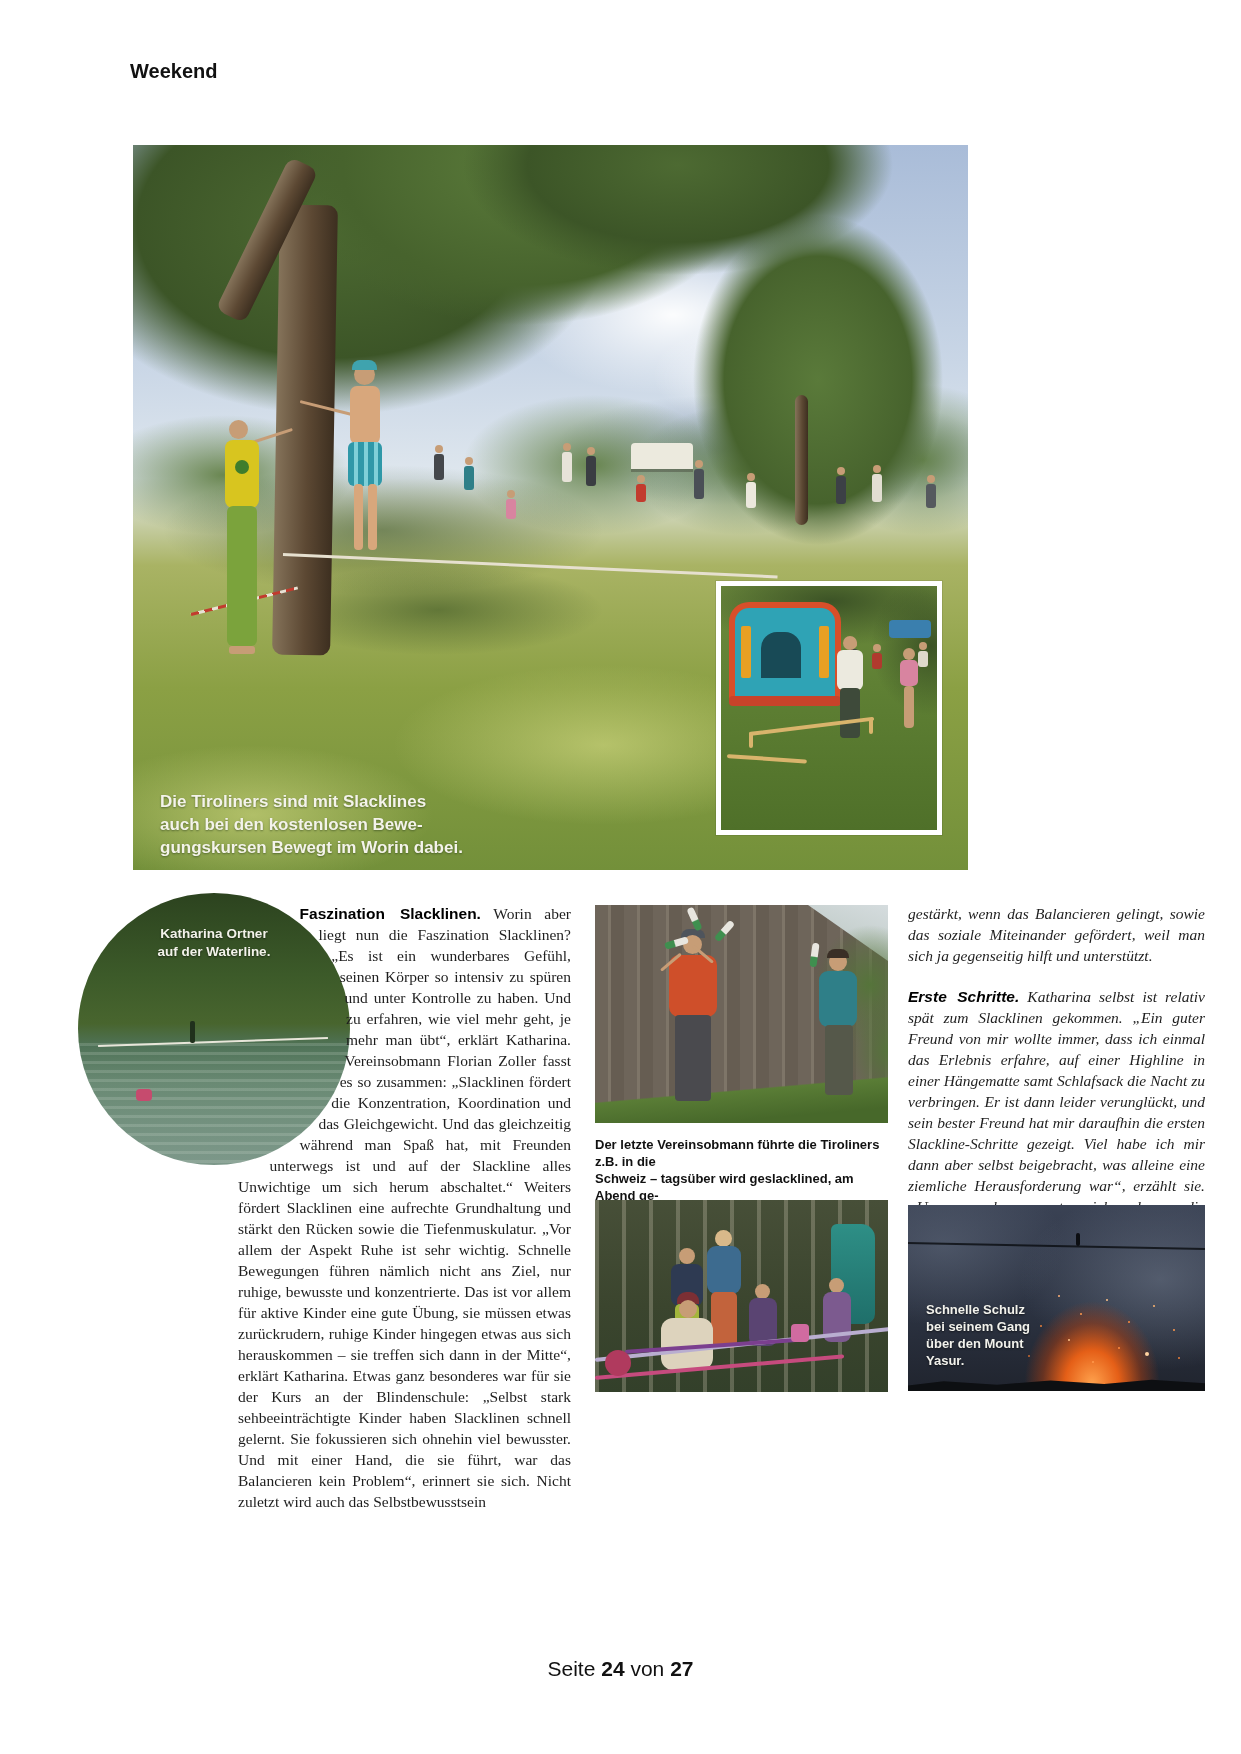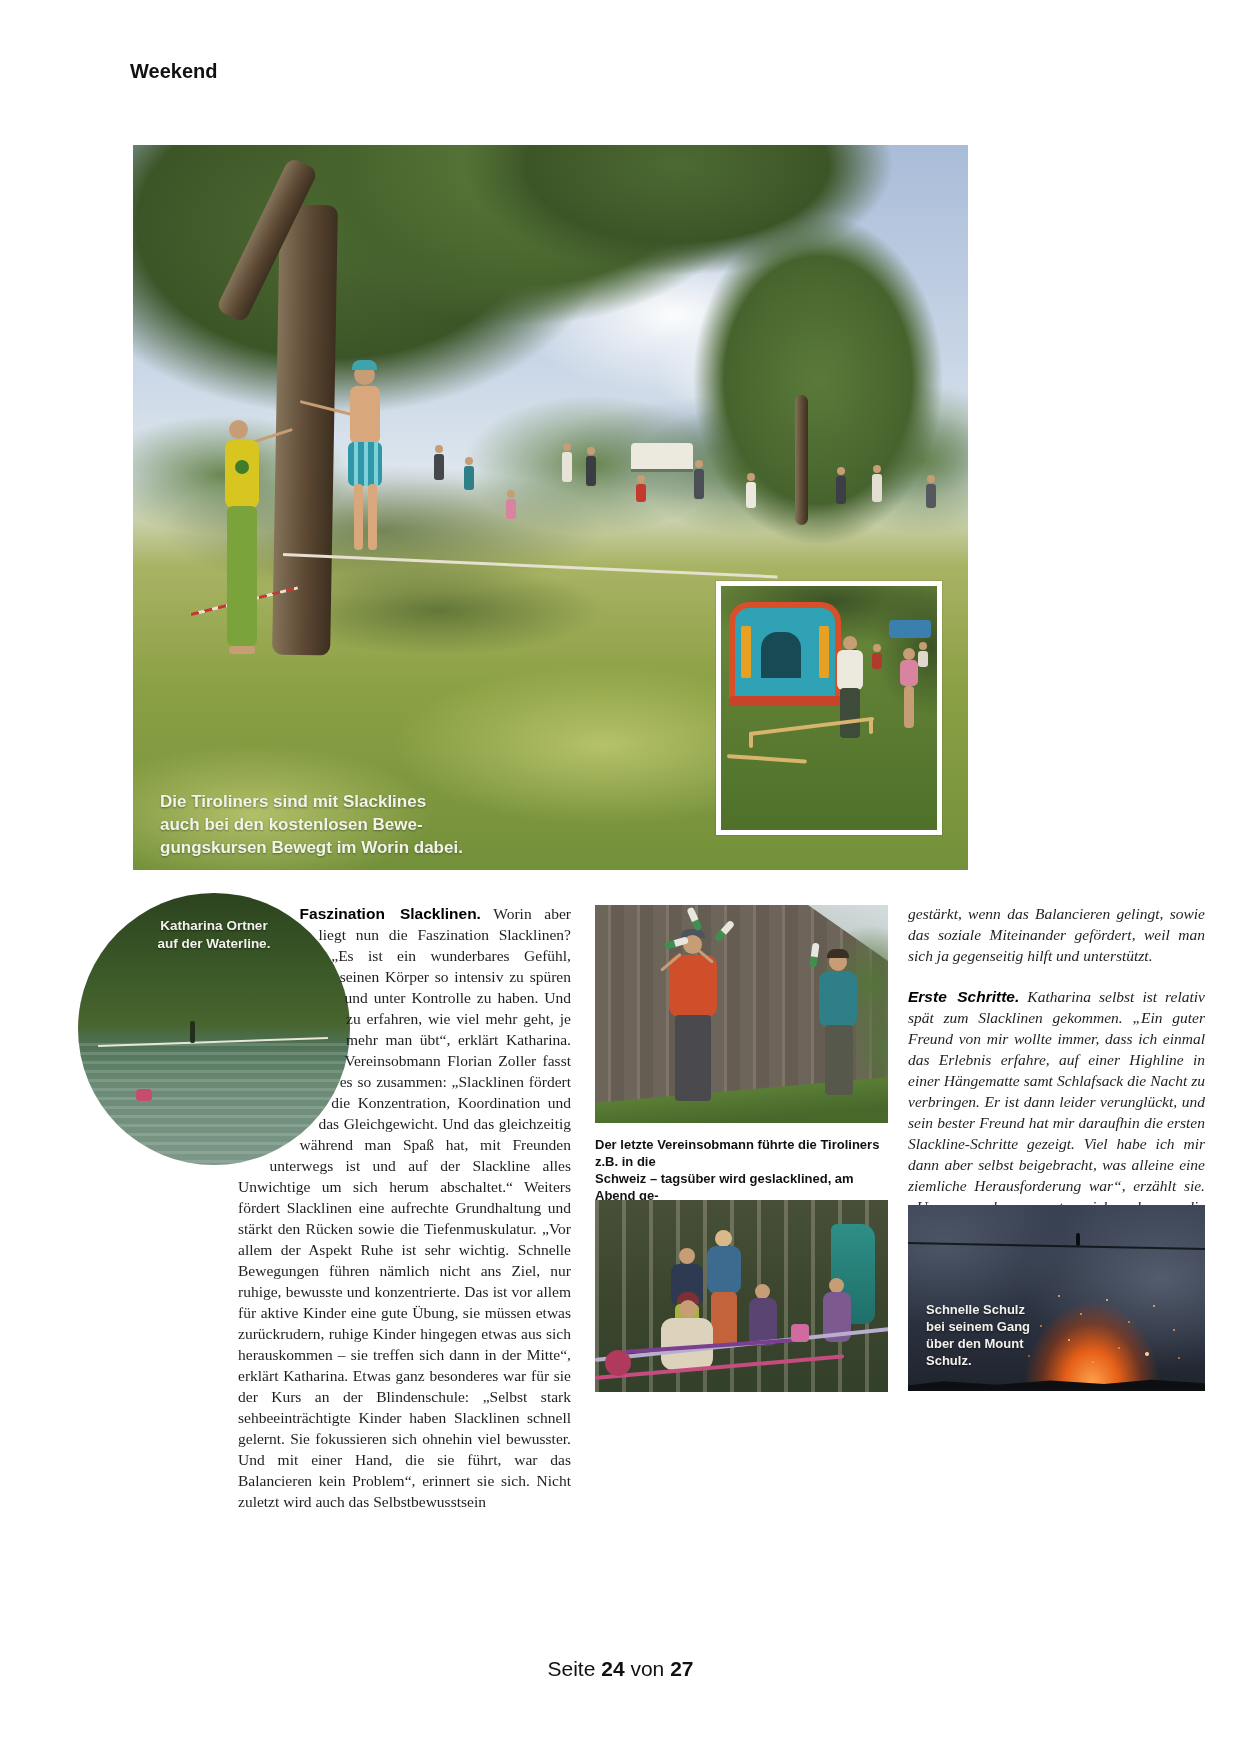--- a/index.html
+++ b/index.html
@@ -59,21 +59,21 @@
   .castle{background:#2fa3b5;border:6px solid #d84f2a;border-radius:20px 20px 5px 5px;}
   .castle .col1,.castle .col2{position:absolute;top:18px;width:10px;height:52px;background:#e8a023;border-radius:2px;}
   .castle .col1{left:6px;} .castle .col2{right:6px;}
   .castle .arch{position:absolute;left:26px;top:24px;width:40px;height:46px;background:#184a56;border-radius:16px 16px 0 0;}
   .castle .base{position:absolute;left:-6px;bottom:-10px;width:112px;height:10px;background:#c8432a;border-radius:4px;}
   .rail{height:4px;background:#d9b46c;transform-origin:left center;border-radius:2px;}
 
   
   .circle-photo{left:78px;top:893px;width:272px;height:272px;border-radius:50%;overflow:hidden;
     background:linear-gradient(#2c431f 0%,#3c5a29 30%,#48652e 48%,#4f7257 56%,#6a8a74 70%,#7d988a 100%);}
-  .circle-cap{left:0;top:24px;width:100%;text-align:center;font-family:"Liberation Sans",sans-serif;
+  .circle-cap{left:0;top:32px;width:100%;text-align:center;font-family:"Liberation Sans",sans-serif;
               font-weight:700;font-size:13.5px;line-height:18px;color:#f2f2ea;text-shadow:0 1px 2px rgba(0,0,0,.55);}
   .water-stripes{left:0;top:150px;width:100%;height:122px;
     background:repeating-linear-gradient(180deg,rgba(220,230,220,.18) 0 3px,rgba(0,0,0,0) 3px 9px);}
 
   
   .juggle{left:595px;top:905px;width:293px;height:218px;
     background:repeating-linear-gradient(90deg,#6e655a 0 13px,#7e7568 13px 16px,#665d52 16px 29px),
                linear-gradient(#777,#555);}
   .juggle .sky{right:0;top:0;width:80px;height:56px;background:linear-gradient(200deg,#d5dcde,#b7c4be);
                clip-path:polygon(100% 0,0 0,100% 100%);}
@@ -349,21 +349,21 @@
 
   <div class="abs photo volcano">
     <div class="hl-line abs"></div>
     <div class="walker abs"></div>
     <div class="sparks abs"></div>
     <div class="ground abs"></div>
     <div class="abs volcano-cap">
       <div>Schnelle Schulz</div>
       <div>bei seinem Gang</div>
       <div>über den Mount</div>
-      <div>Schulz.</div>
+      <div>Yasur.</div>
     </div>
   </div>
 
   <div class="abs footer">
     <span>Seite</span>
     <span class="b">24</span>
     <span>von</span>
     <span class="b">27</span>
   </div>
 

